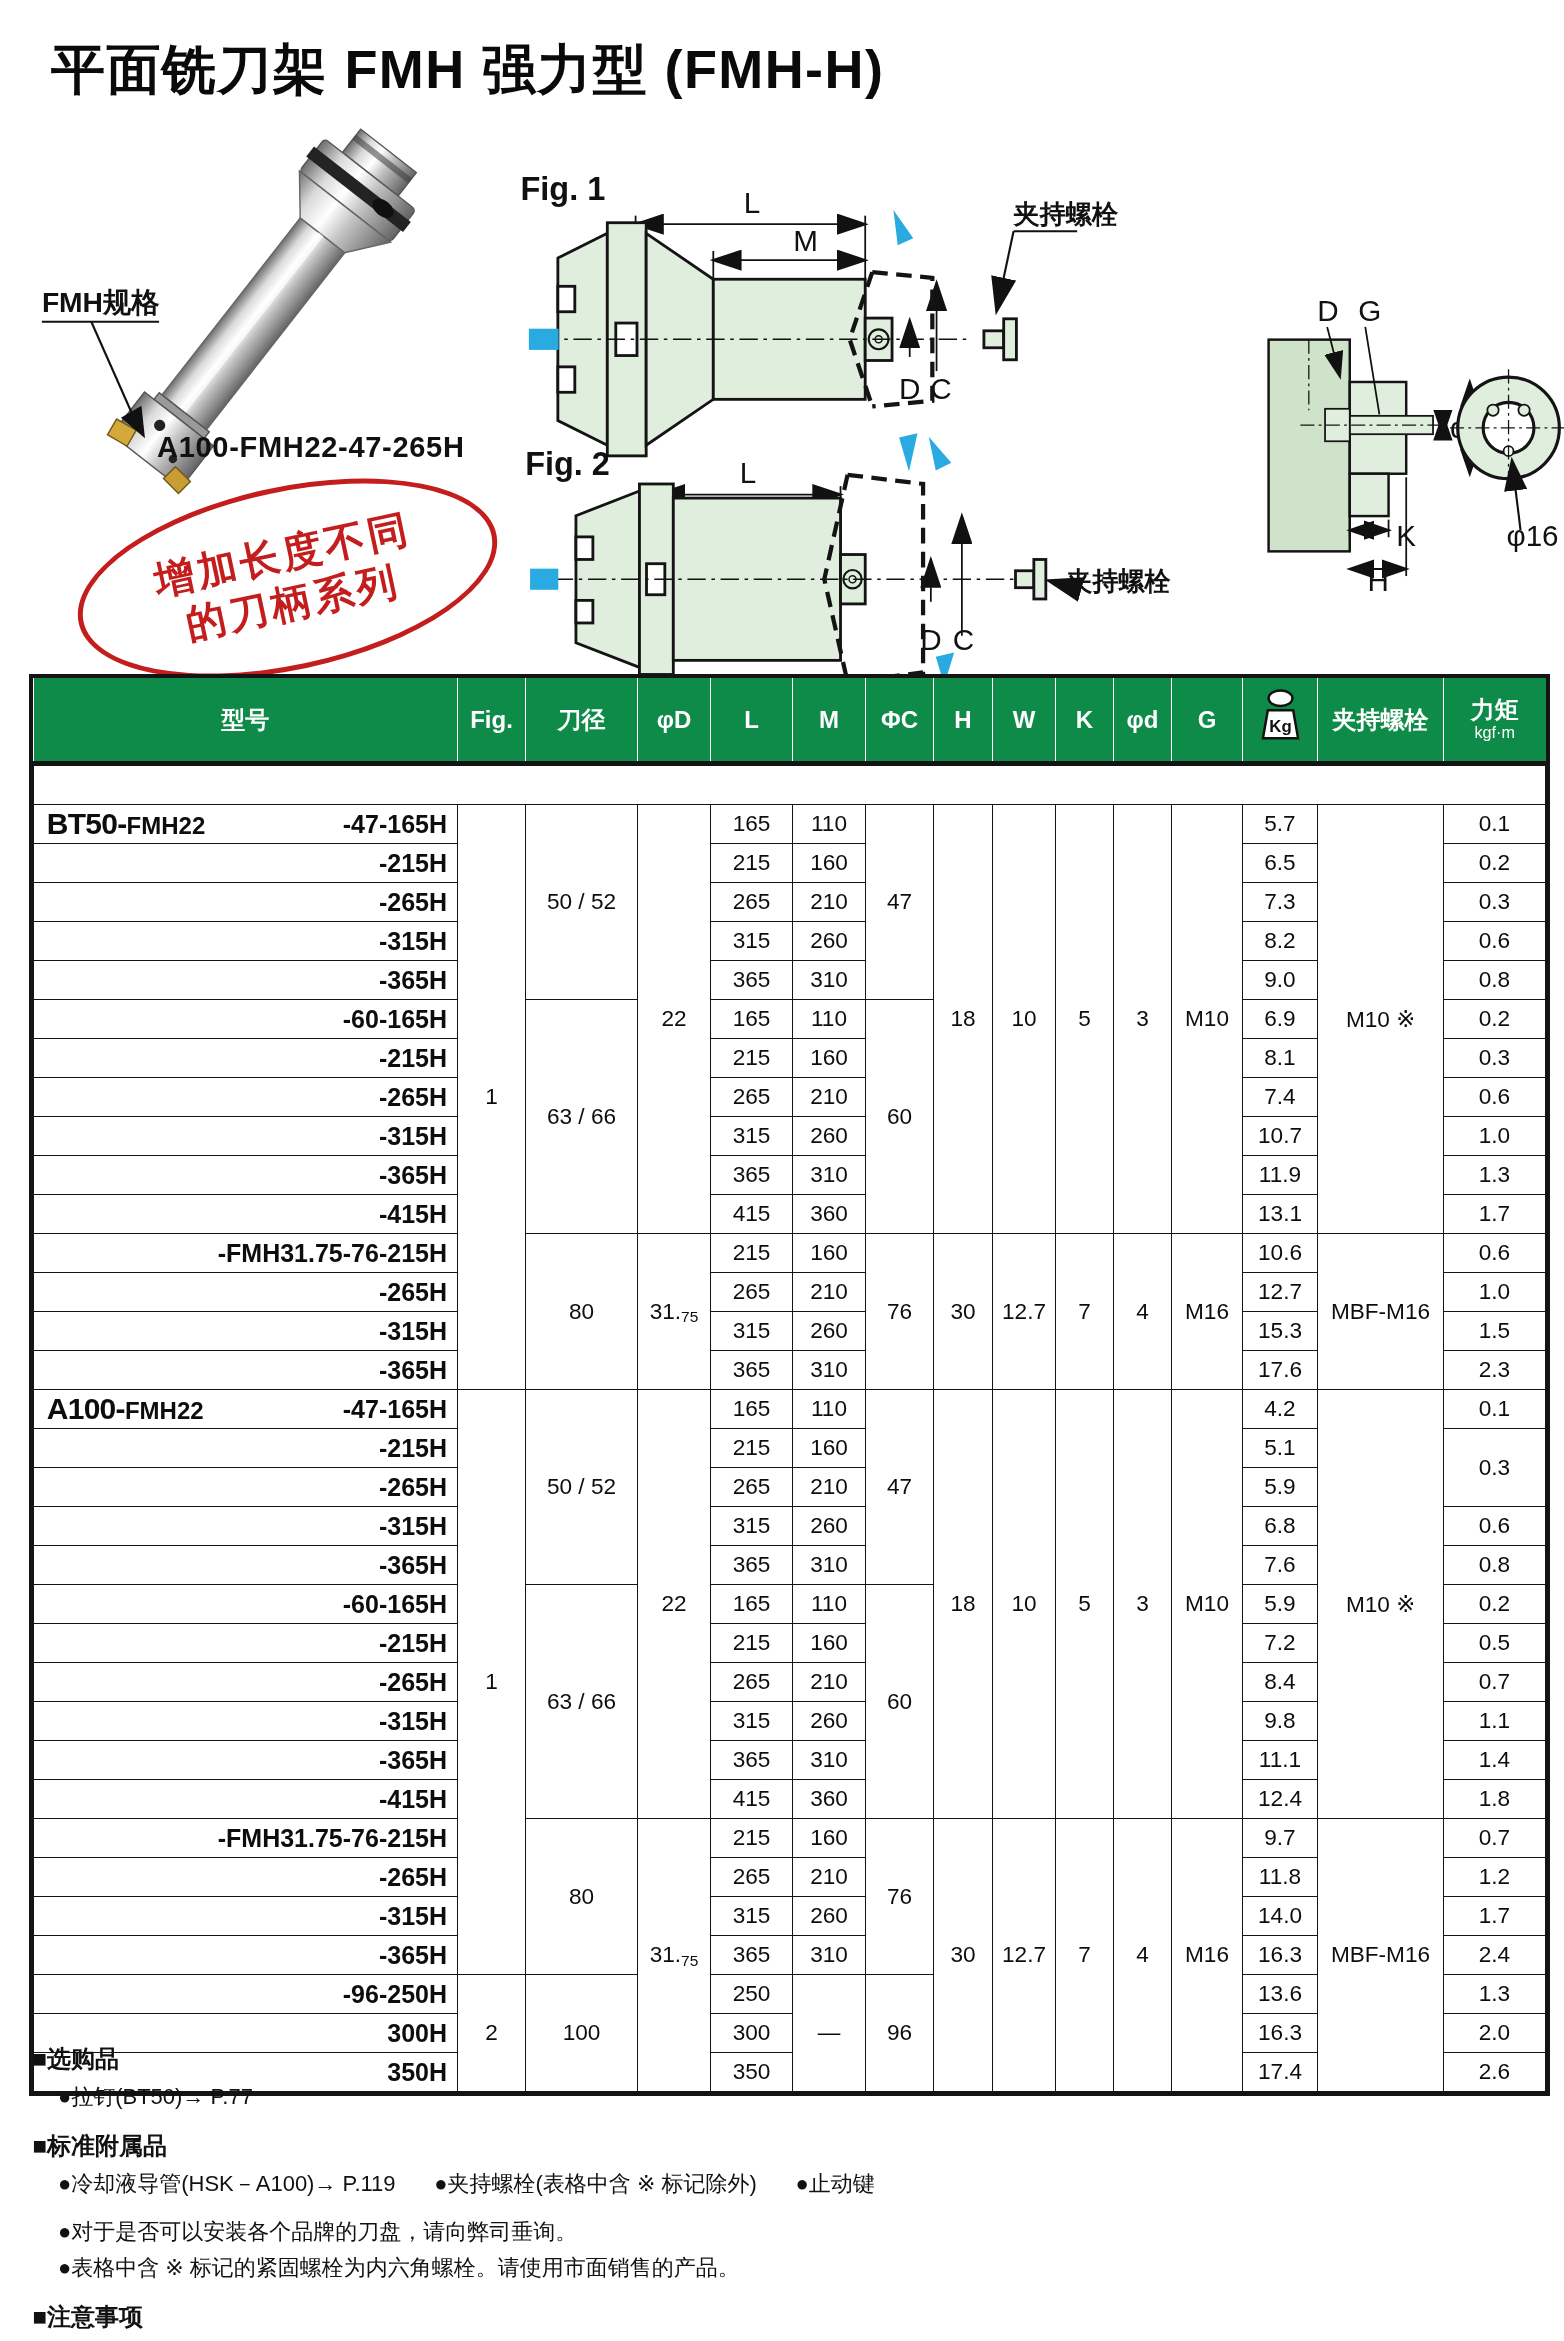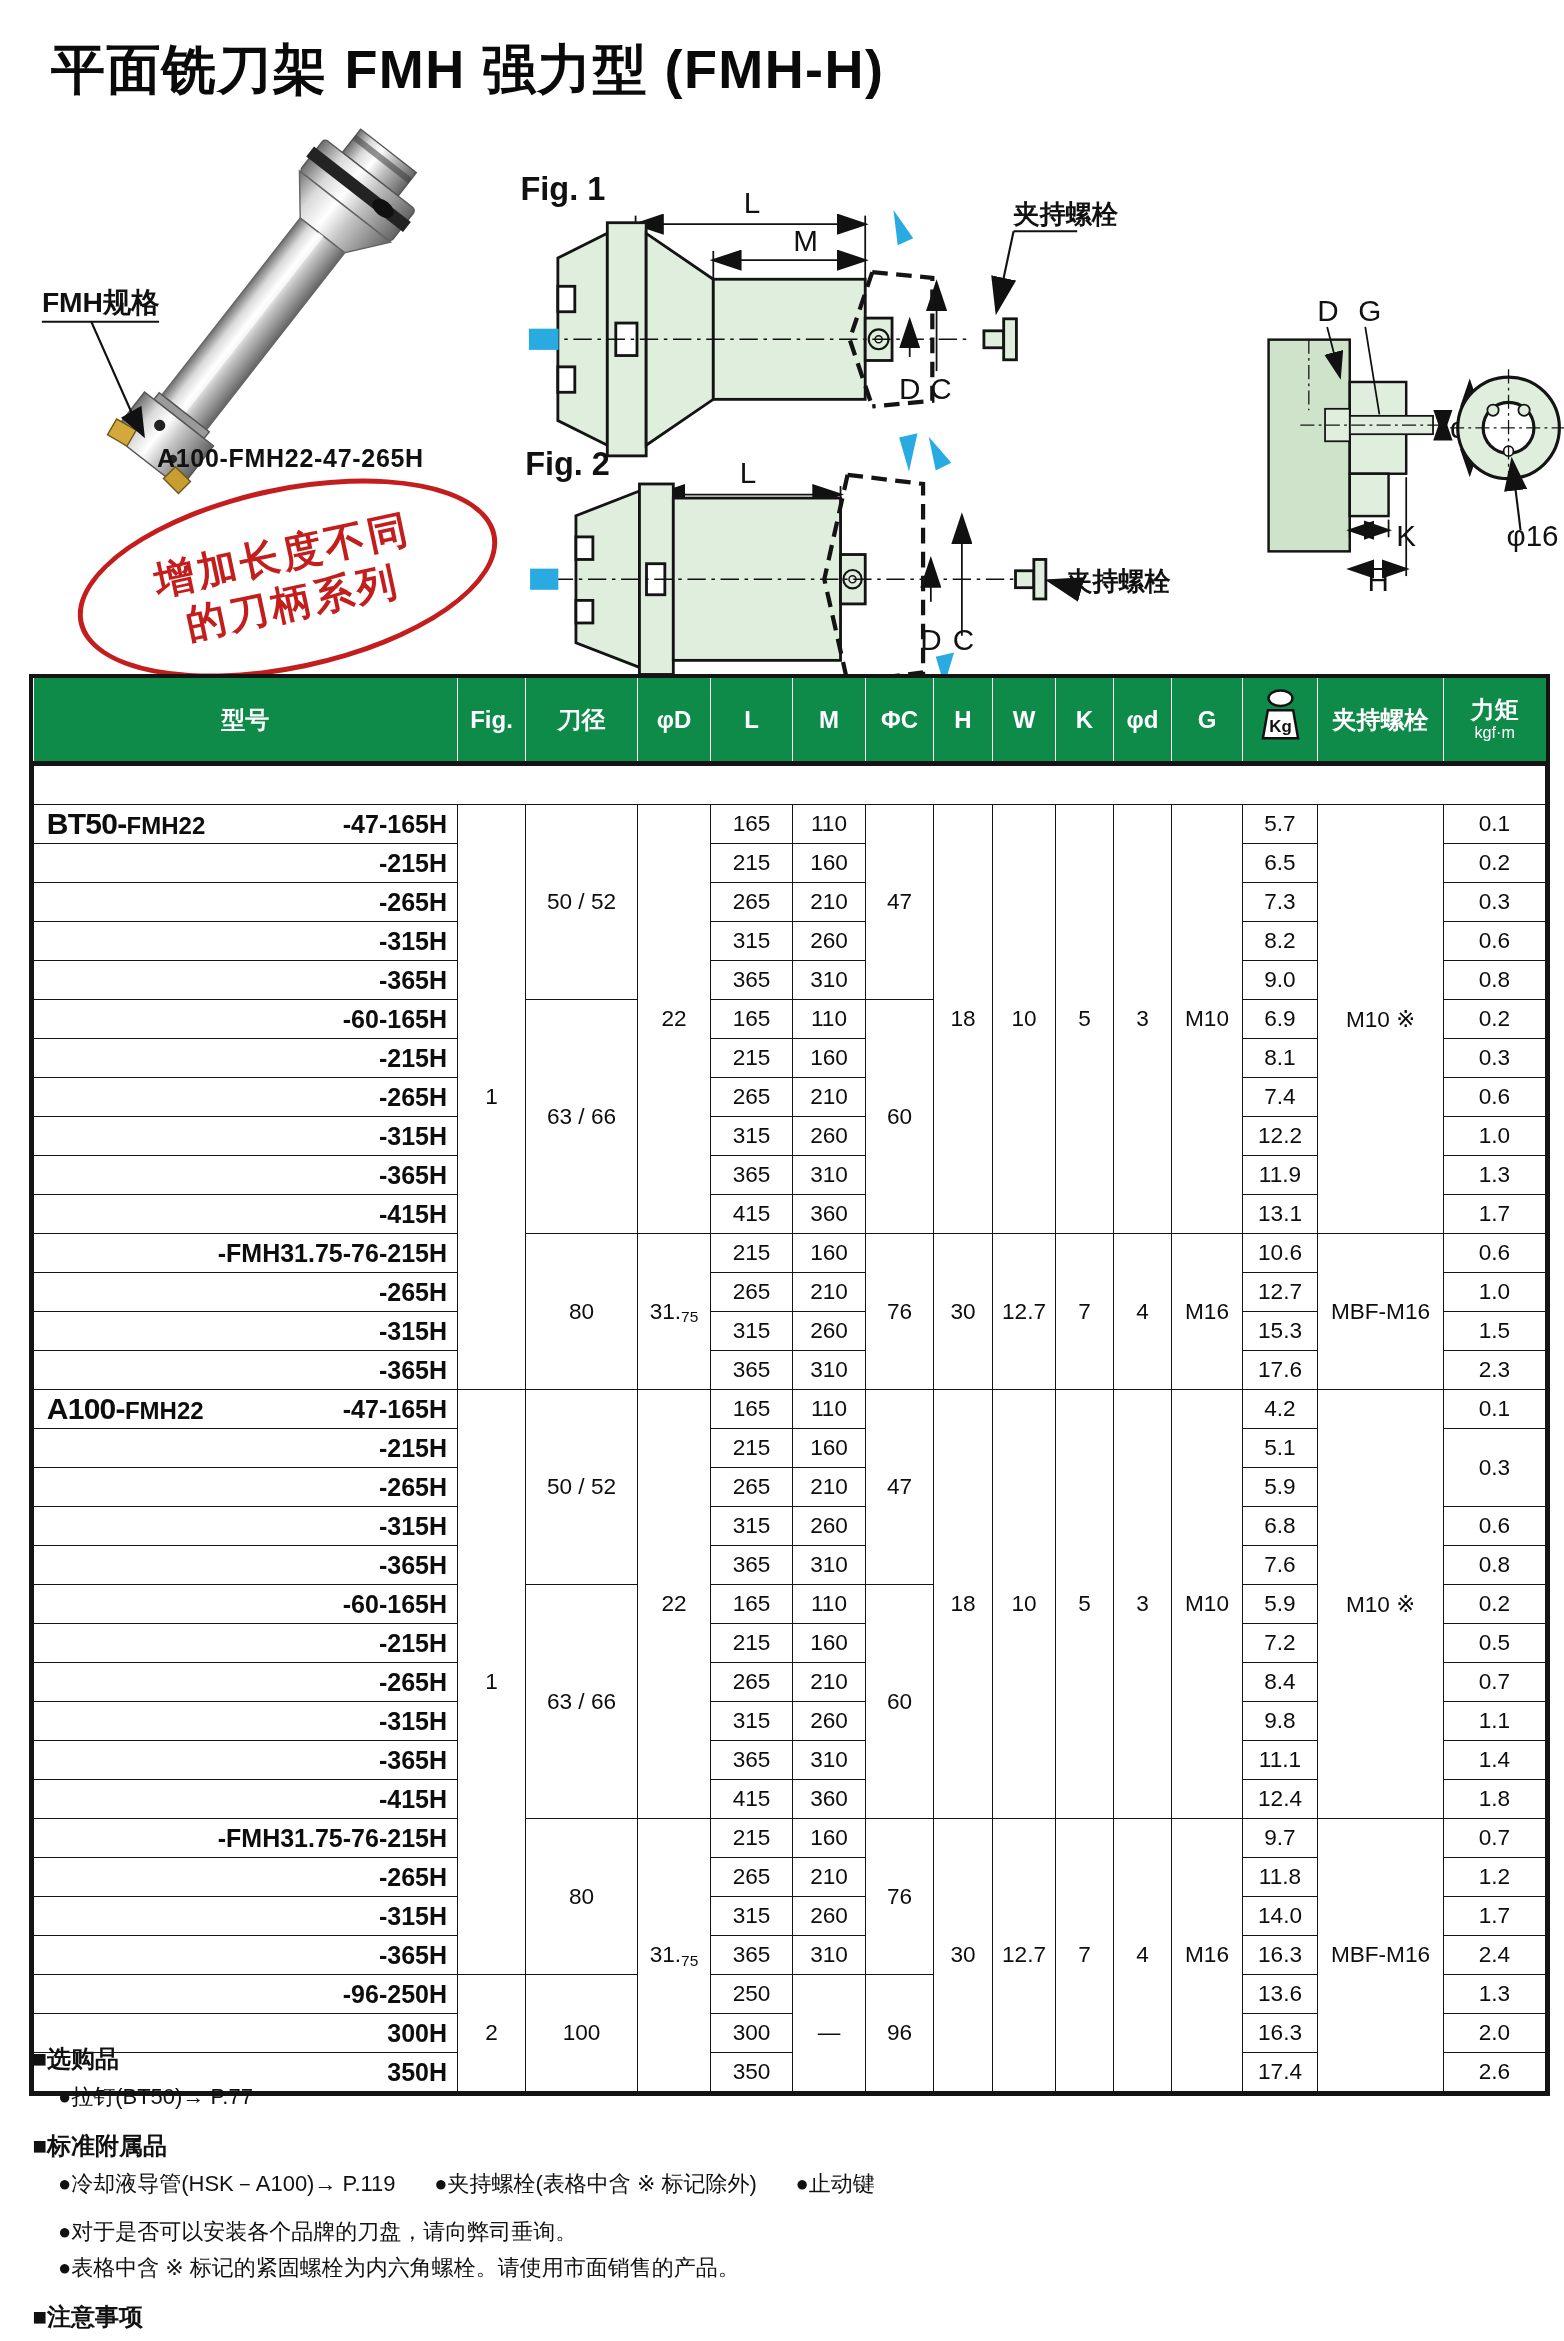--- a/index.html
+++ b/index.html
@@ -5,21 +5,21 @@
   html,body{margin:0;padding:0;background:#fff;}
   #page{position:relative;width:1565px;height:2342px;background:#fff;overflow:hidden;
         font-family:"Liberation Sans","DejaVu Sans",sans-serif;color:#111;border-radius:22px;}
   #page-title{position:absolute;left:51px;top:34px;margin:0;font-size:54px;font-weight:800;
         letter-spacing:1.4px;color:#0a0a0a;white-space:nowrap;}
   svg{position:absolute;overflow:visible;}
   svg text{fill:#111;}
   .dimtxt{font-size:42px;font-weight:500;}
   .figlbl{font-size:46px;font-weight:600;}
   .boltlbl{font-size:37px;font-weight:600;}
-  #photo-caption{position:absolute;left:157px;top:444px;font-size:25px;font-weight:600;letter-spacing:0.7px;}
+  #photo-caption{position:absolute;left:157px;top:431px;font-size:29px;font-weight:600;letter-spacing:0.7px;}
   #stamp{position:absolute;left:74px;top:487px;width:417px;height:173px;transform:rotate(-12deg);
         border:5px solid #c41d1d;border-radius:50%;color:#c41d1d;display:flex;flex-direction:column;
         justify-content:center;align-items:center;font-size:40px;font-weight:800;line-height:1.22;
         letter-spacing:3.5px;text-align:center;}
   
   #table-wrap{position:absolute;left:29px;top:674px;border:4.2px solid #141414;background:#fff;}
   #spec-table{border-collapse:collapse;table-layout:fixed;width:1509px;}
   #spec-table td,#spec-table th{border:1.4px solid #141414;padding:0;}
   #spec-table thead th{background:#0f8b49;color:#fff;border:1.4px solid #fff;border-top:none;
         border-bottom:5px solid #141414;height:83px;font-size:24px;font-weight:700;text-align:center;vertical-align:middle;}
@@ -388,21 +388,21 @@
             <td>0.6</td>
           </tr>
           <tr>
             <td class="mcell g1">
               <div class="mwrap">
                 <span class="mr">-315H</span>
               </div>
             </td>
             <td>315</td>
             <td>260</td>
-            <td>12.2</td>
+            <td>10.7</td>
             <td>1.0</td>
           </tr>
           <tr>
             <td class="mcell g1">
               <div class="mwrap">
                 <span class="mr">-365H</span>
               </div>
             </td>
             <td>365</td>
             <td>310</td>

